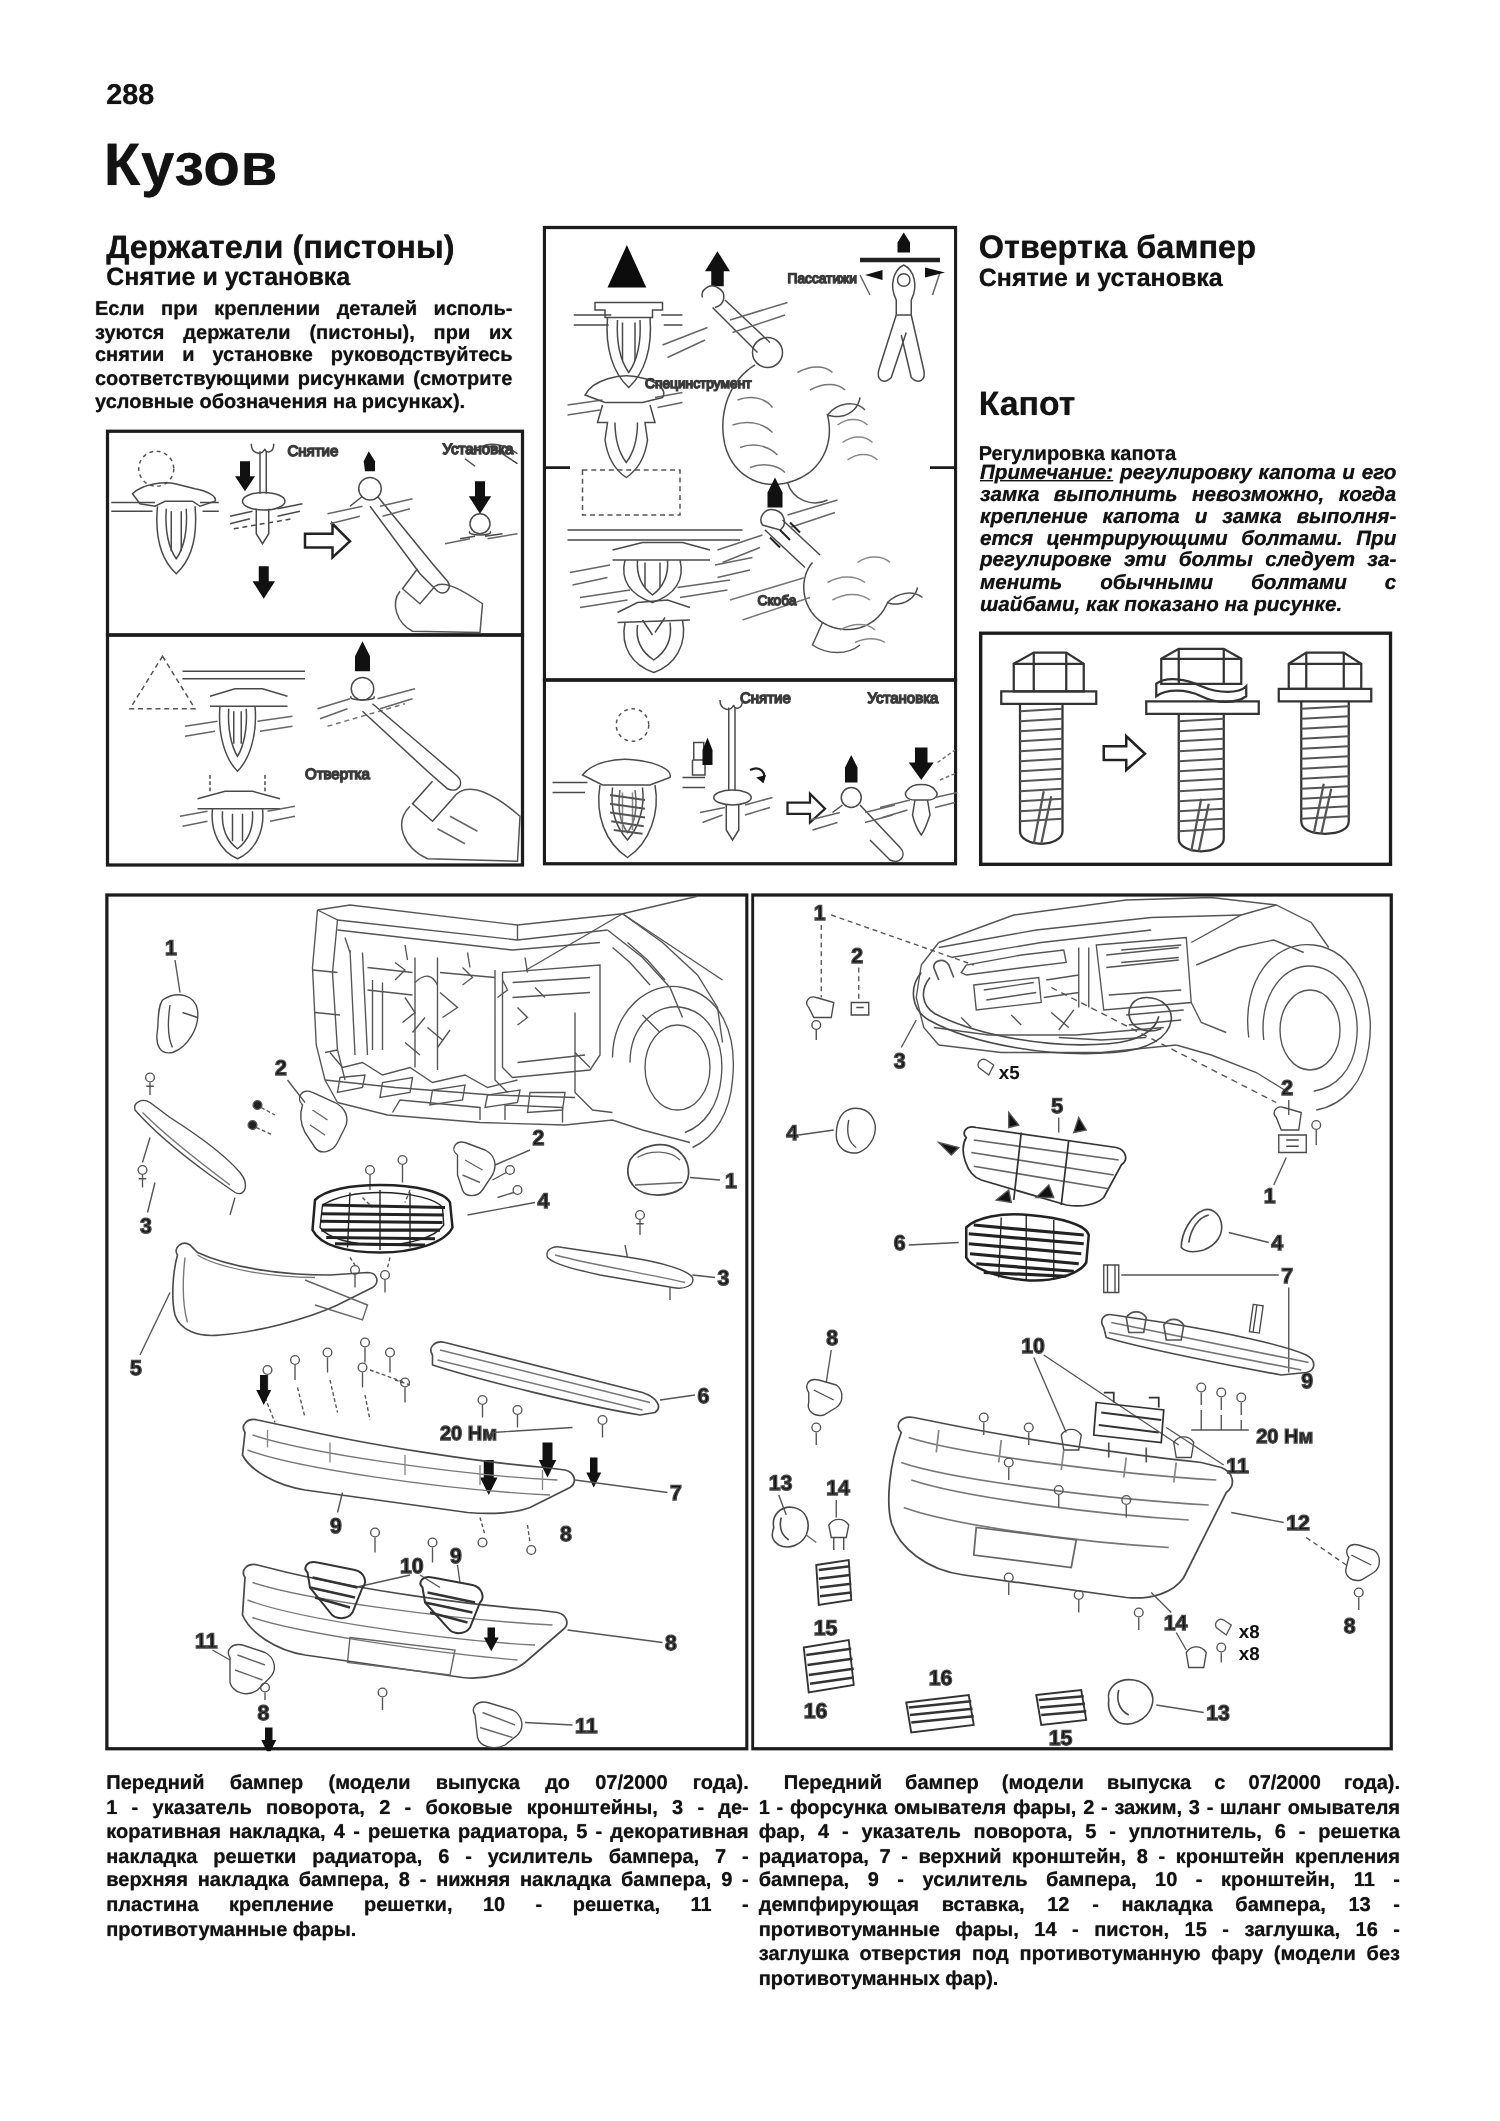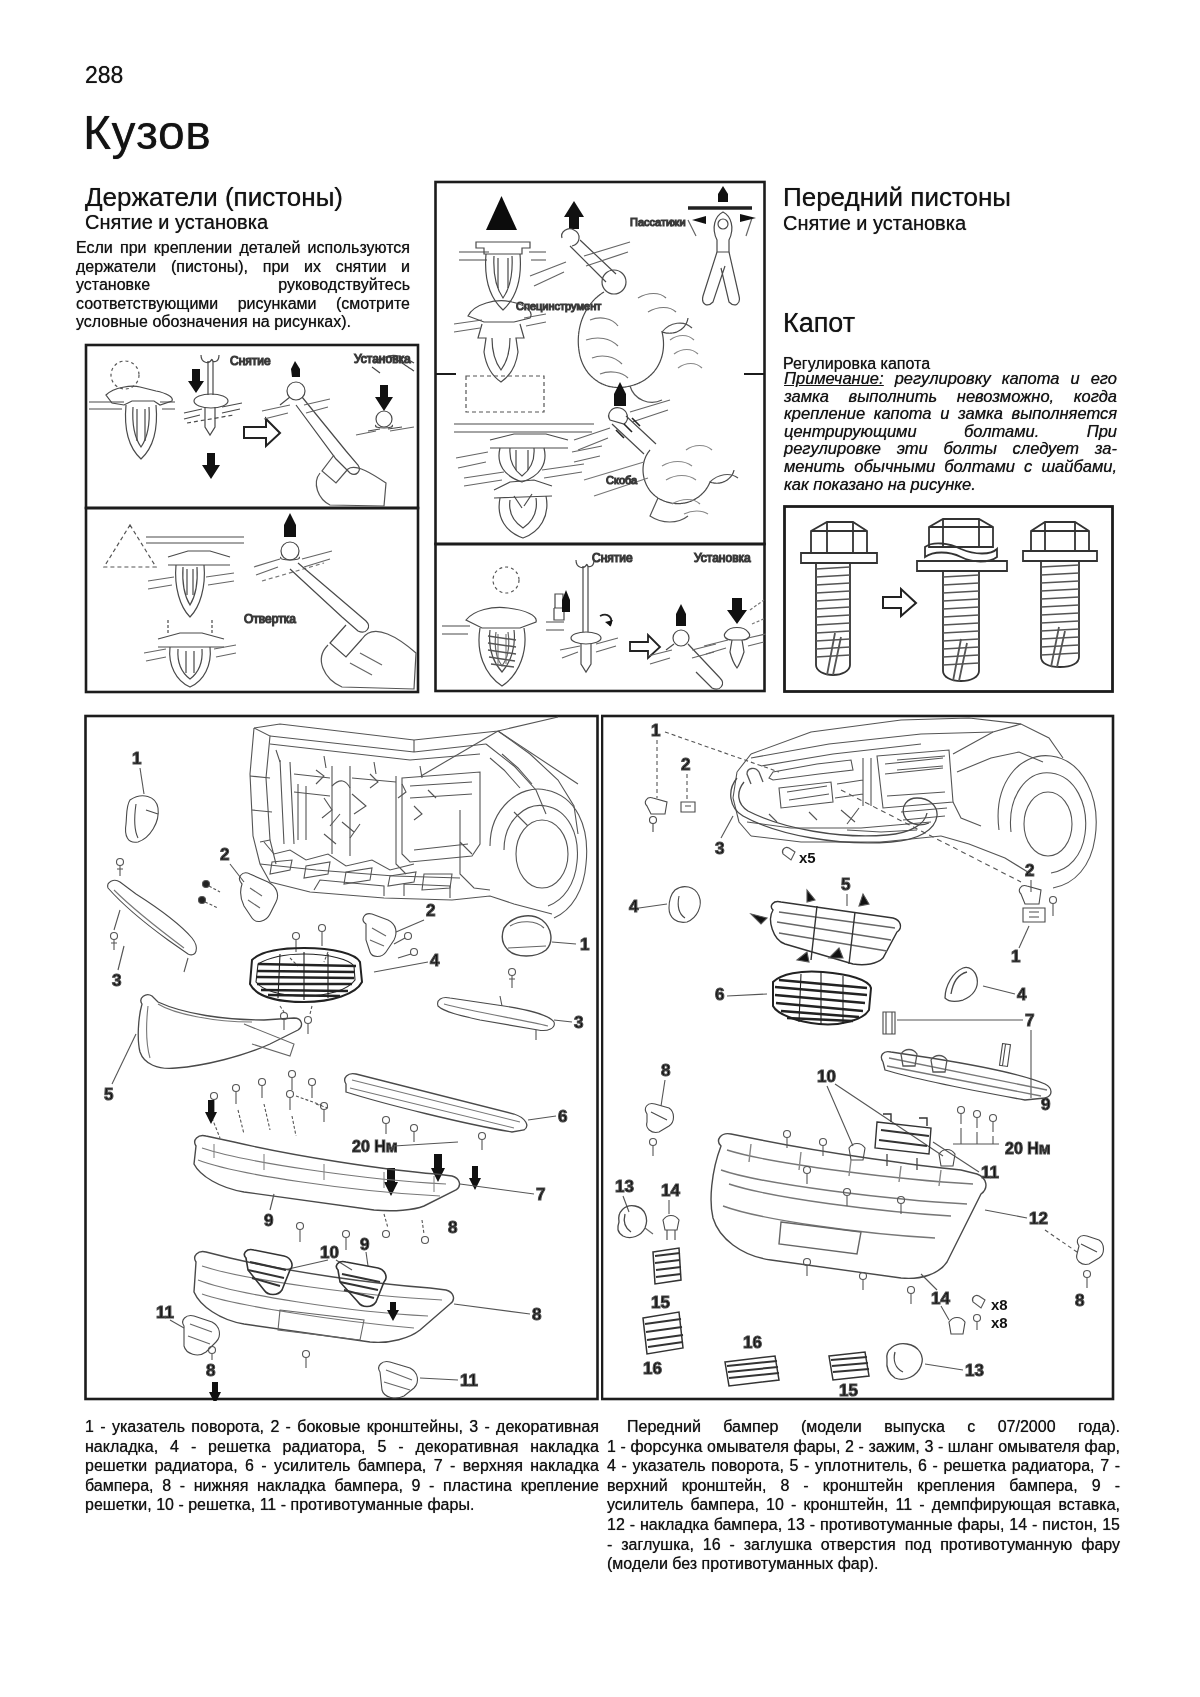--- a/index.html
+++ b/index.html
@@ -1,19 +1,19 @@
 <!DOCTYPE html>
 <html><head>
 <meta charset="utf-8">
 <style>
   html,body{margin:0;padding:0;background:#fff;}
   #page{position:relative;width:1200px;height:1697px;background:#ffffff;
         font-family:"Liberation Sans",sans-serif;color:#131313;overflow:hidden;}
   .abs{position:absolute;}
-  .b{font-weight:normal;}
+  .b{font-weight:bold;}
   .scan{text-shadow:0 0 0.7px rgba(20,20,20,0.85);}
   .jp{text-align:justify;}
   svg{display:block;}
   svg text{font-family:"Liberation Sans",sans-serif;}
 </style>
 </head>
 <body>
 <div id="page">
 
   <div class="abs b scan" style="left:85px;top:62px;font-size:23px;">288</div>
@@ -231,21 +231,21 @@
         <g stroke="#4a4a4a">
           <path d="M292 452 C296 446 310 446 314 452 C318 456 314 460 308 460 L298 460 C292 460 288 456 292 452 Z"></path>
           <path d="M298 460 L296 472 C298 480 300 484 303 488 C306 484 308 478 310 472 L308 460"></path>
           <path d="M270 466 L294 460 M272 474 L292 468 M314 458 L332 454 M314 466 L330 462" stroke="#666"></path>
           <path d="M316 430 L330 420 M318 444 L332 438" stroke="#777" stroke-dasharray="3,2"></path>
         </g>
       </g>
     </svg>
   </div>
 
-  <div class="abs b scan" style="left:783px;top:182px;font-size:26px;">Передний пистоны</div>
+  <div class="abs b scan" style="left:783px;top:182px;font-size:26px;">Отвертка бампер</div>
   <div class="abs b scan" style="left:783px;top:212px;font-size:20px;">Снятие и установка</div>
   <div class="abs b scan" style="left:783px;top:308px;font-size:27px;">Капот</div>
   <div class="abs b scan" style="left:783px;top:355px;font-size:16px;">Регулировка капота</div>
   <div class="abs b scan jp" style="left:784px;top:370px;width:333px;font-size:16.5px;line-height:17.6px;font-style:italic;">
     <span style="text-decoration:underline;">Примечание:</span> регулировку капота и его
     замка выполнить невозможно, когда крепление капота и замка выполня­ется
     центрирующими болтами. При регулировке эти болты следует за­менить
     обычными болтами с шайбами, как показано на рисунке.
   </div>
 
@@ -735,20 +735,21 @@
         <g stroke="#555">
             <circle cx="486" cy="560" r="3.5"></circle>
             <path d="M486 564 L486 574"></path>
           </g>
         <text x="474" y="592" font-size="17" font-weight="bold" fill="#111">8</text>
       </g>
     </svg>
   </div>
 
   <div class="abs b scan" style="left:85px;top:1417px;width:514px;font-size:16px;line-height:19.6px;">
+    <div style="text-align:justify;text-align-last:justify;">Передний бампер (модели выпуска до 07/2000 года).</div>
     <div class="jp">1 - указатель поворота, 2 - боковые кронштейны, 3 - де­коративная
     накладка, 4 - решетка радиатора, 5 - деко­ративная накладка решетки
     радиатора, 6 - усилитель бампера, 7 - верхняя накладка бампера,
     8 - нижняя на­кладка бампера, 9 - пластина крепление решетки,
     10 - решетка, 11 - противотуманные фары.</div>
   </div>
   <div class="abs b scan" style="left:607px;top:1417px;width:513px;font-size:16px;line-height:19.6px;">
     <div style="text-align:justify;text-align-last:justify;margin-left:20px;">Передний бампер (модели выпуска с 07/2000 года).</div>
     <div class="jp">1 - форсунка омывателя фары, 2 - зажим, 3 - шланг омы­вателя фар,
     4 - указатель поворота, 5 - уплотнитель, 6 - решетка радиатора,

